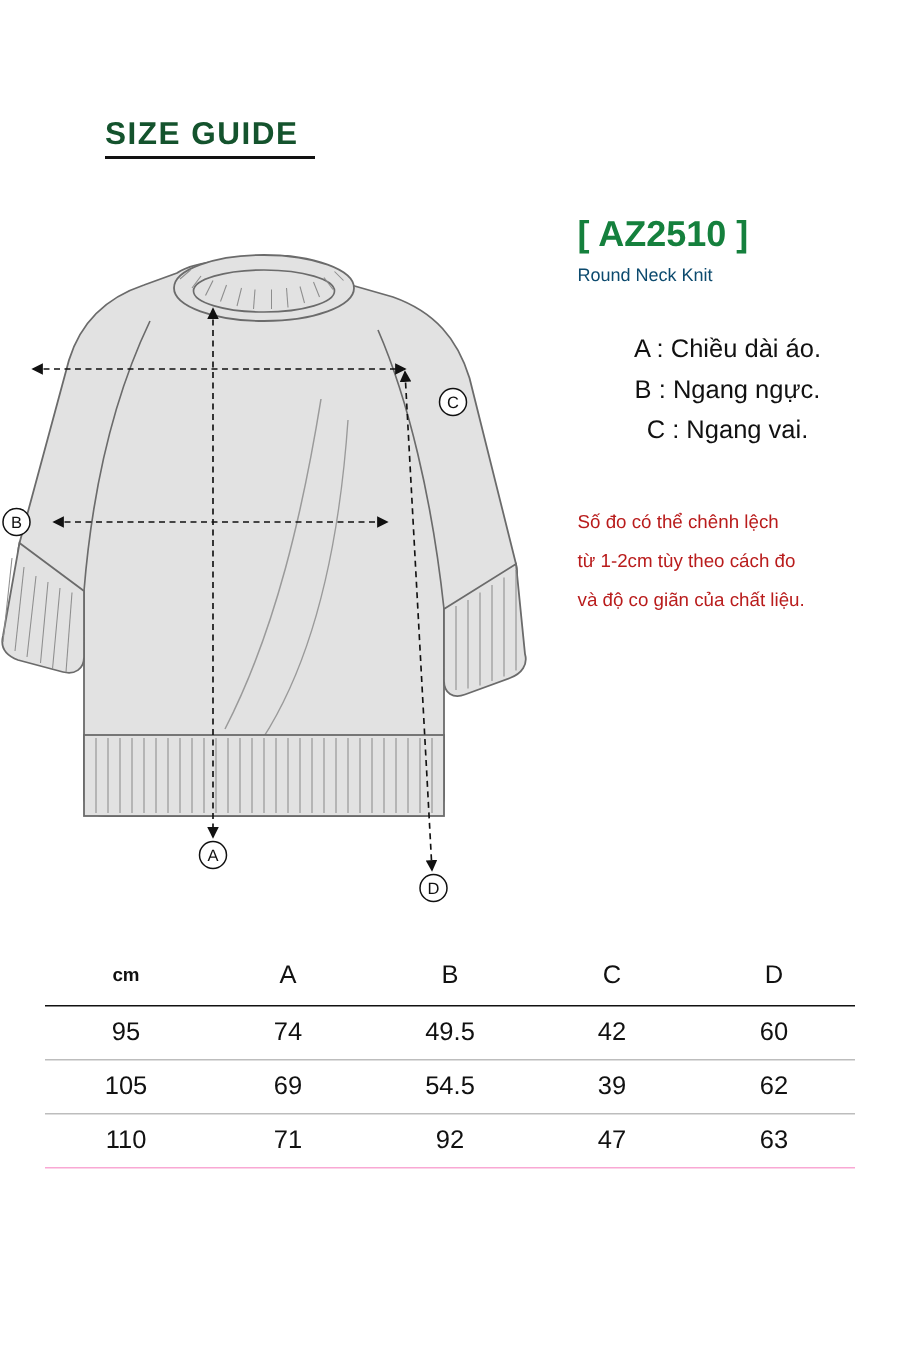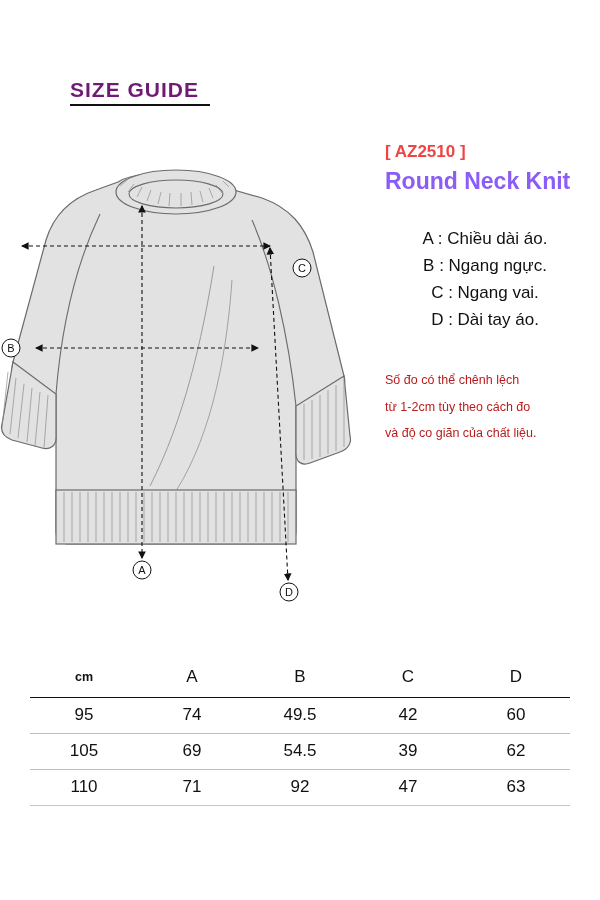--- a/index.html
+++ b/index.html
@@ -17,21 +17,21 @@
   }
 
   
   .page-title {
     position: absolute;
     left: 70px;
     top: 78px;
     font-size: 21px;
     font-weight: bold;
     letter-spacing: 1px;
-    color: #701a75;
+    color: #14532d;
   }
   .title-underline {
     position: absolute;
     left: 70px;
     top: 104px;
     width: 140px;
     height: 2px;
     background: #111;
   }
 
@@ -45,29 +45,29 @@
   }
 
   
   .info-panel {
     position: absolute;
     left: 385px;
     top: 140px;
     width: 200px;
   }
   .product-code {
-    font-size: 17px;
+    font-size: 24px;
     font-weight: bold;
-    color: #ef4444;
+    color: #15803d;
     line-height: 1.45;
   }
   .product-name {
-    font-size: 23px;
-    font-weight: bold;
-    color: #8b5cf6;
+    font-size: 12px;
+    font-weight: normal;
+    color: #0c4a6e;
     line-height: 1.45;
   }
   .legend {
     margin-top: 28px;
   }
   .legend-item {
     font-size: 17px;
     color: #111;
     line-height: 1.58;
     text-align: center;
@@ -81,21 +81,20 @@
     line-height: 2.1;
   }
 
   
   .size-table {
     position: absolute;
     left: 30px;
     top: 633px;
     width: 540px;
     border-collapse: collapse;
-    margin-top: 27px;
   }
   .size-table th, .size-table td {
     text-align: center;
     font-size: 17px;
     color: #111;
     font-weight: normal;
     padding: 7px 0 8px 0;
   }
   .size-table thead th {
     border-bottom: 1px solid #111;
@@ -263,21 +262,20 @@
 </div>
 
 <div class="info-panel">
   <div class="product-code">[ AZ2510 ]</div>
   <div class="product-name">Round Neck Knit</div>
 
   <div class="legend">
     <div class="legend-item">A : Chiều dài áo.</div>
     <div class="legend-item">B : Ngang ngực.</div>
     <div class="legend-item">C : Ngang vai.</div>
-    <div class="legend-item">D : Dài tay áo.</div>
   </div>
 
   <div class="notes">
     <div class="note-line">Số đo có thể chênh lệch</div>
     <div class="note-line">từ 1-2cm tùy theo cách đo</div>
     <div class="note-line">và độ co giãn của chất liệu.</div>
   </div>
 </div>
 
 <table class="size-table">

